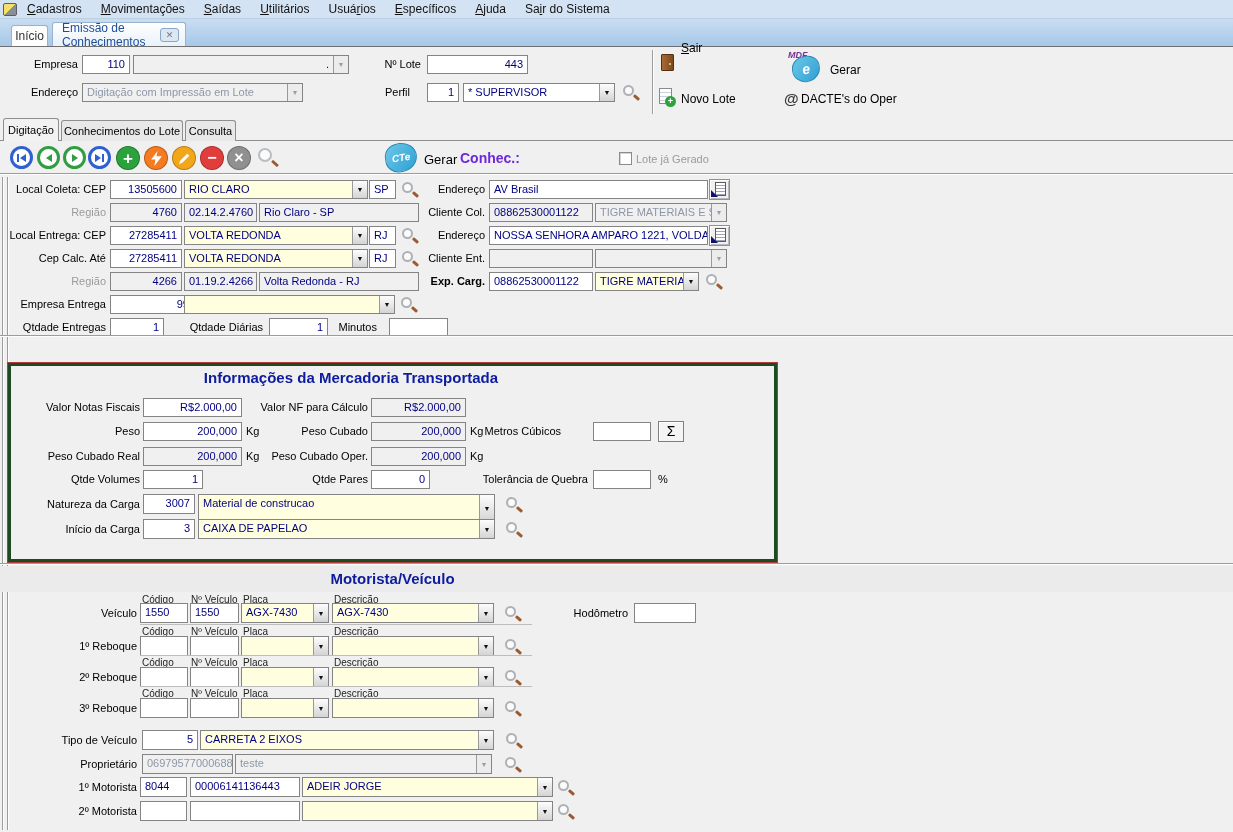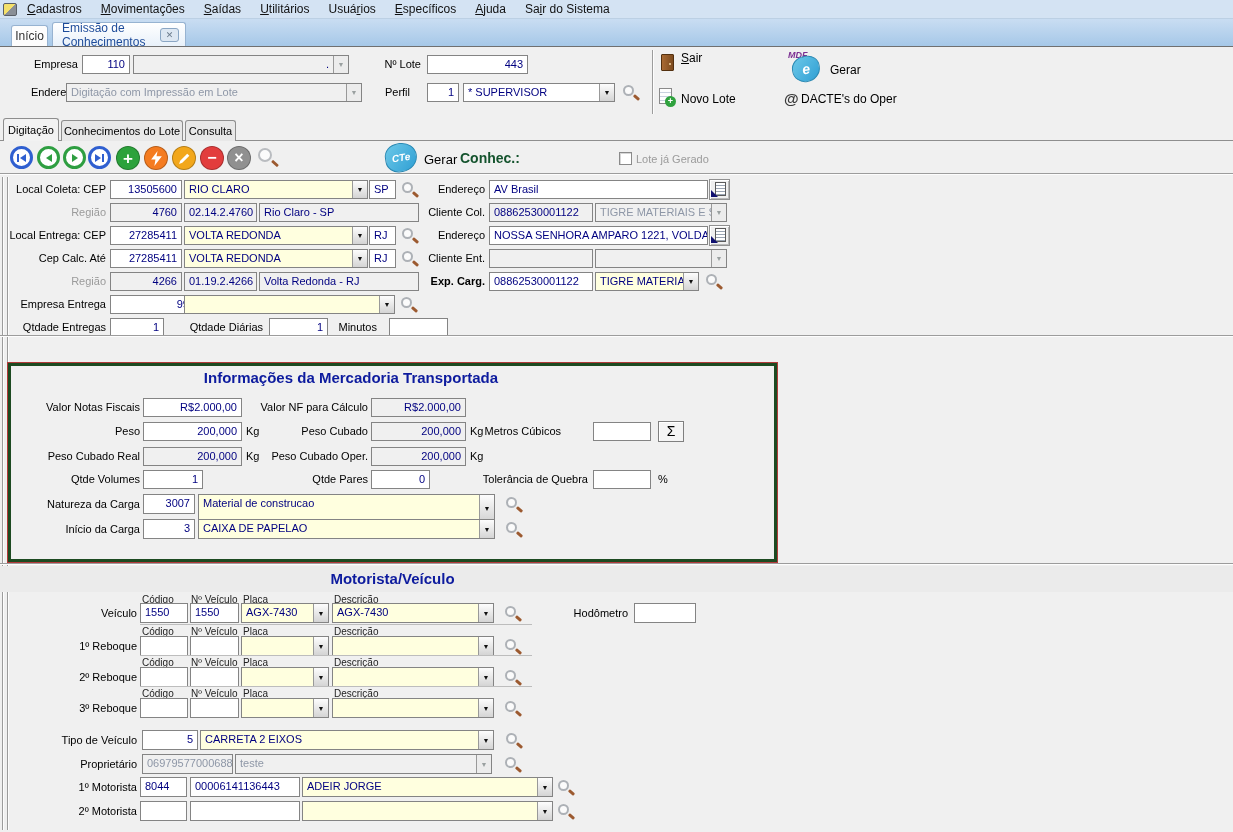--- a/index.html
+++ b/index.html
@@ -94,42 +94,42 @@
 <div class="lbl" style="left:20px;top:58px;width:58px">Empresa</div>
 <div class="fld r" style="left:82px;top:55px;width:48px">110</div>
 <div class="fld dis combo r" style="left:133px;top:55px;width:216px">
   <span>.</span>
   <span class="arw dis">▼</span>
 </div>
 <div class="lbl" style="left:371px;top:58px;width:50px">Nº Lote</div>
 <div class="fld r" style="left:427px;top:55px;width:101px">443</div>
 
 <div class="lbl" style="left:20px;top:86px;width:58px">Endereço</div>
-<div class="fld dis graytext combo" style="left:66px;top:83px;width:296px">
+<div class="fld dis graytext combo" style="left:82px;top:83px;width:221px">
   <span>Digitação com Impressão em Lote</span>
   <span class="arw dis">▼</span>
 </div>
 <div class="lbl" style="left:371px;top:86px;width:39px">Perfil</div>
 <div class="fld r" style="left:427px;top:83px;width:32px">1</div>
 <div class="fld combo" style="left:463px;top:83px;width:152px">
   <span>* SUPERVISOR</span>
   <span class="arw">▼</span>
 </div>
 <div class="mag" style="left:623px;top:85px">
     <i></i>
     <b></b>
   </div>
 
 <div class="vgroove" style="left:652px;top:50px;height:64px"></div>
 
 <div>
   <div class="dooric" style="left:661px;top:54px">
       <i></i>
     </div>
-  <div class="btnlabel" style="left:681px;top:51px"><u>S</u>air</div>
+  <div class="btnlabel" style="left:681px;top:41px"><u>S</u>air</div>
 </div>
 <div>
   <div class="docic" style="left:659px;top:88px">
       <i>+</i>
     </div>
   <div class="btnlabel" style="left:681px;top:92px">Novo Lote</div>
 </div>
 <div>
   <span class="abs" style="left:788px;top:50px;font-size:9px;font-style:italic;font-weight:bold;color:#7b2f92">MDF</span>
   <div class="blob" style="left:792px;top:56px;width:28px;height:26px;border-radius:50% 45% 55% 50%;font-size:14px">e</div>
@@ -174,21 +174,21 @@
 <div class="sol gray" style="left:227px;top:146px;font-size:16px">×</div>
 <div class="mag bigmag" style="left:258px;top:148px;width:22px;height:22px">
     <i></i>
     <b></b>
   </div>
 
 <div>
   <div class="blob" style="left:385px;top:143px;width:32px;height:29px;border-radius:48% 52% 55% 45%;font-size:10px">CTe</div>
   <div class="btnlabel" style="left:424px;top:152px;font-size:13px">Gerar</div>
 </div>
-<div class="abs" style="left:460px;top:150px;font-size:14px;font-weight:bold;color:#14532d">Conhec.:</div>
+<div class="abs" style="left:460px;top:150px;font-size:14px;font-weight:bold;color:#6d28d9">Conhec.:</div>
 <div class="cb" style="left:619px;top:152px"></div>
 <div class="abs" style="left:636px;top:153px;font-size:11px;color:#9b9b9b">Lote já Gerado</div>
 
 <div class="groove" style="left:0;top:173px;width:1233px"></div>
 <div class="vgroove" style="left:2px;top:177px;height:653px"></div>
 <div class="vgroove" style="left:7px;top:177px;height:653px"></div>
 
 <div class="lbl" style="left:0;top:183px;width:106px">Local Coleta: CEP</div>
 <div class="fld r" style="left:110px;top:180px;width:72px">13505600</div>
 <div class="fld yel combo" style="left:184px;top:180px;width:184px">

